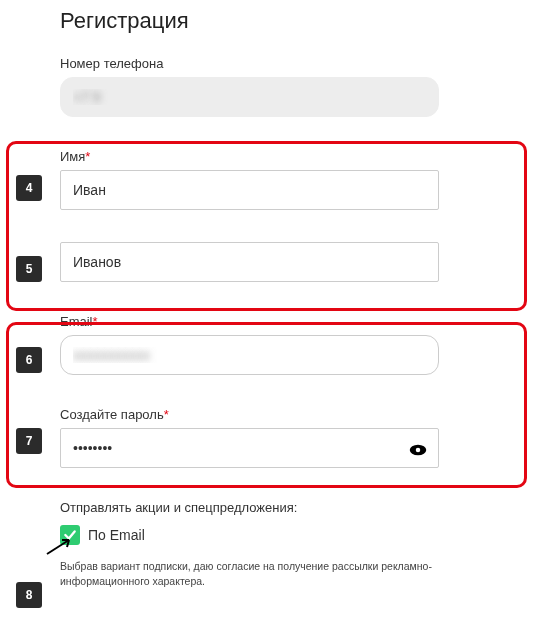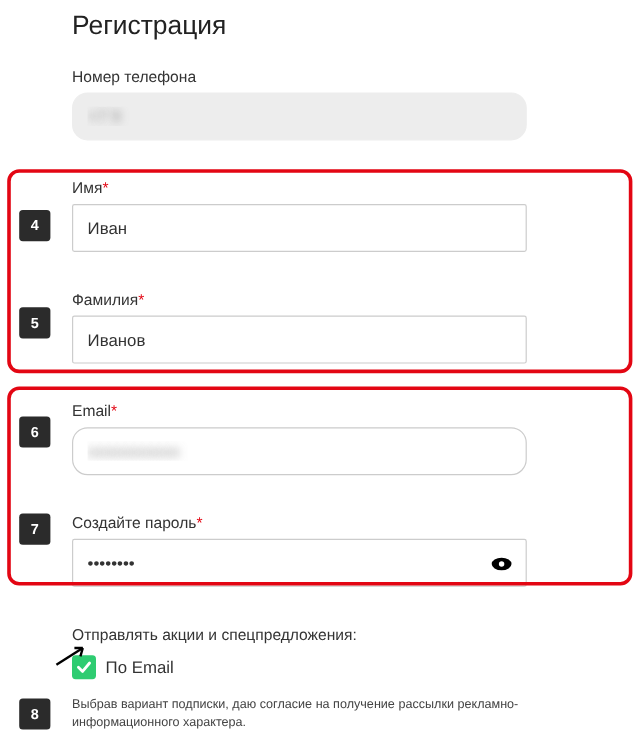--- a/index.html
+++ b/index.html
@@ -137,21 +137,20 @@
     <span class="label">Номер телефона</span>
     <input class="input readonly blurred" readonly="" value="+7 9" style="">
   </div>
 
   <div class="field-group">
     <span class="label"><span>Имя</span><span class="required">*</span></span>
     <input class="input" value="Иван" style="">
   </div>
 
   <div class="field-group">
-    <span class="label"><span>Фамилия</span><span class="required">*</span></span>
     <input class="input" value="Иванов" style="">
   </div>
 
   <div class="field-group">
     <span class="label"><span>Email</span><span class="required">*</span></span>
     <input class="input blurred" value="xxxxxxxxxxx" style="">
   </div>
 
   <div class="field-group">
     <span class="label"><span>Создайте пароль</span><span class="required">*</span></span>

